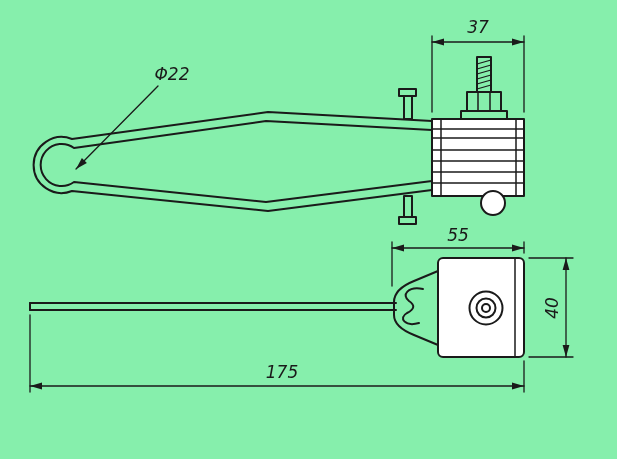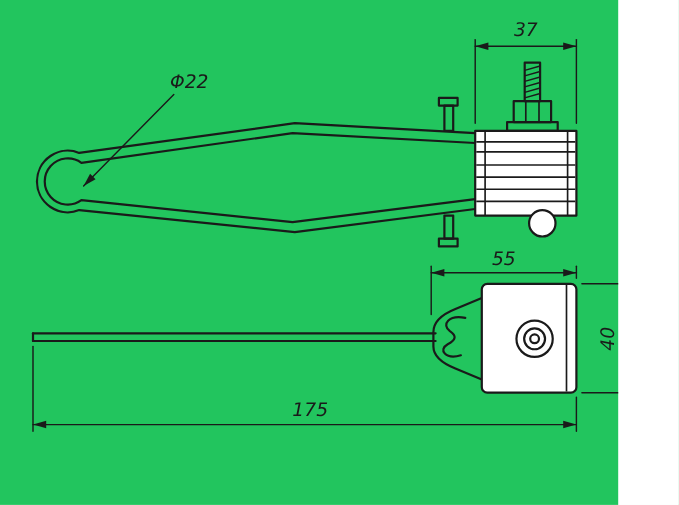--- a/index.html
+++ b/index.html
@@ -1,19 +1,19 @@
 <!DOCTYPE html>
 <html><head>
 <meta charset="utf-8">
 <style>
   html,body{margin:0;padding:0;background:#ffffff;}
   .stage{
     position:relative;
-    width:562px;height:459px;
-    background:#22c55e;
+    width:617px;height:459px;
+    background:#86efac;
     font-family:"DejaVu Sans", sans-serif;
     overflow:hidden;
   }
   svg{display:block;}
   .outline{fill:none;stroke:#1a1a1a;stroke-width:2;stroke-linejoin:round;stroke-linecap:round;}
   .outline-fill{fill:#ffffff;stroke:#1a1a1a;stroke-width:2;stroke-linejoin:round;}
   .thin{fill:none;stroke:#1a1a1a;stroke-width:1.3;stroke-linecap:round;}
   .rib{fill:none;stroke:#1a1a1a;stroke-width:1.5;}
   .arrow{fill:#1a1a1a;stroke:none;}
   .dim-text{

